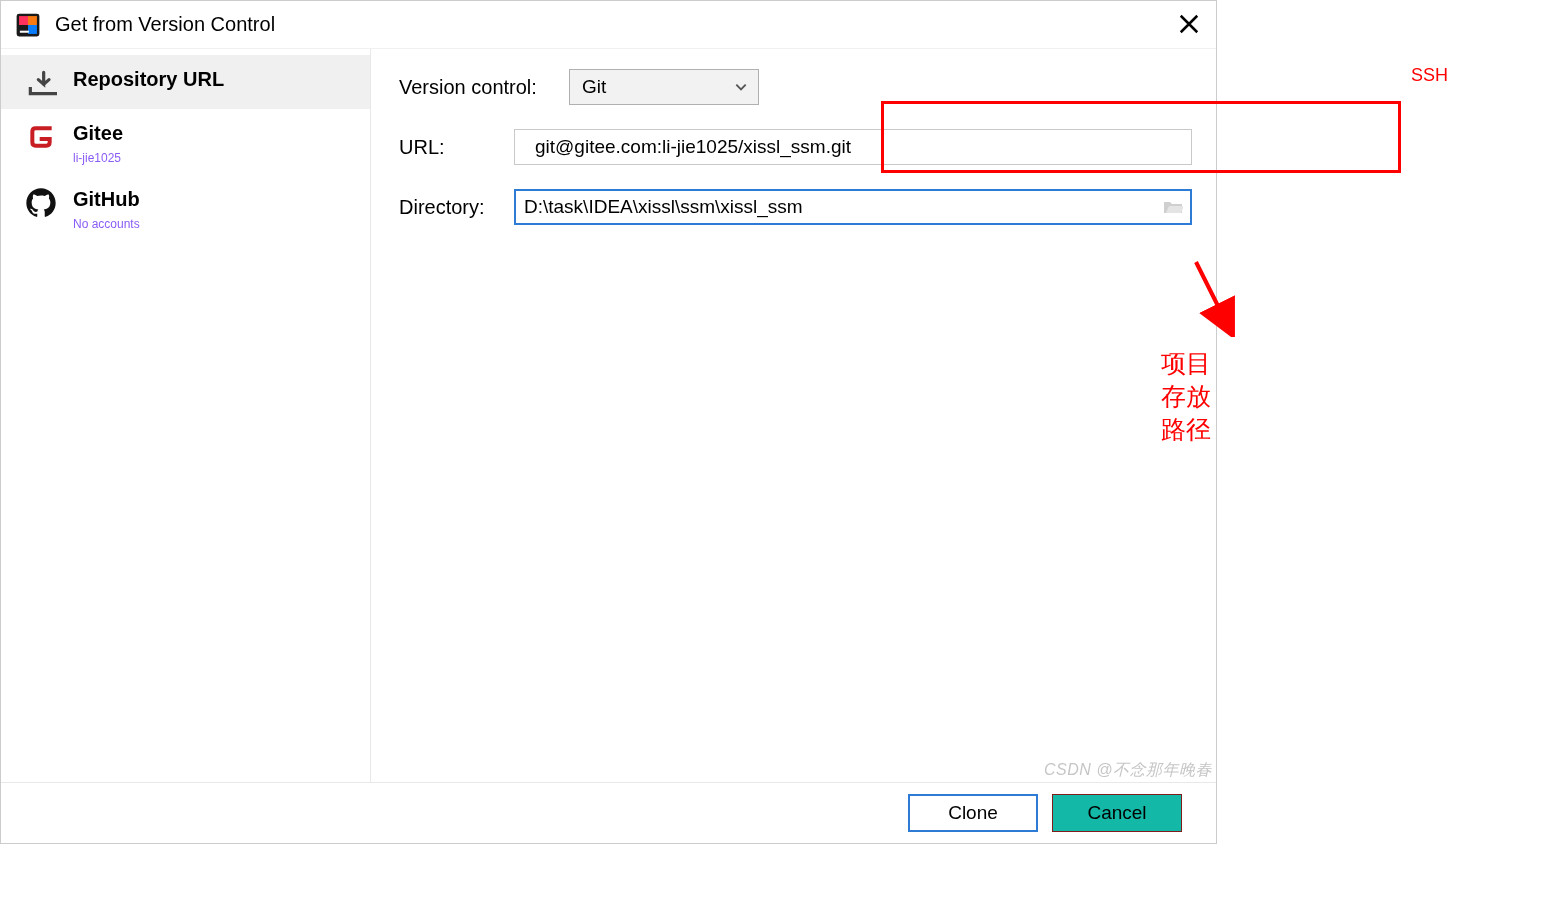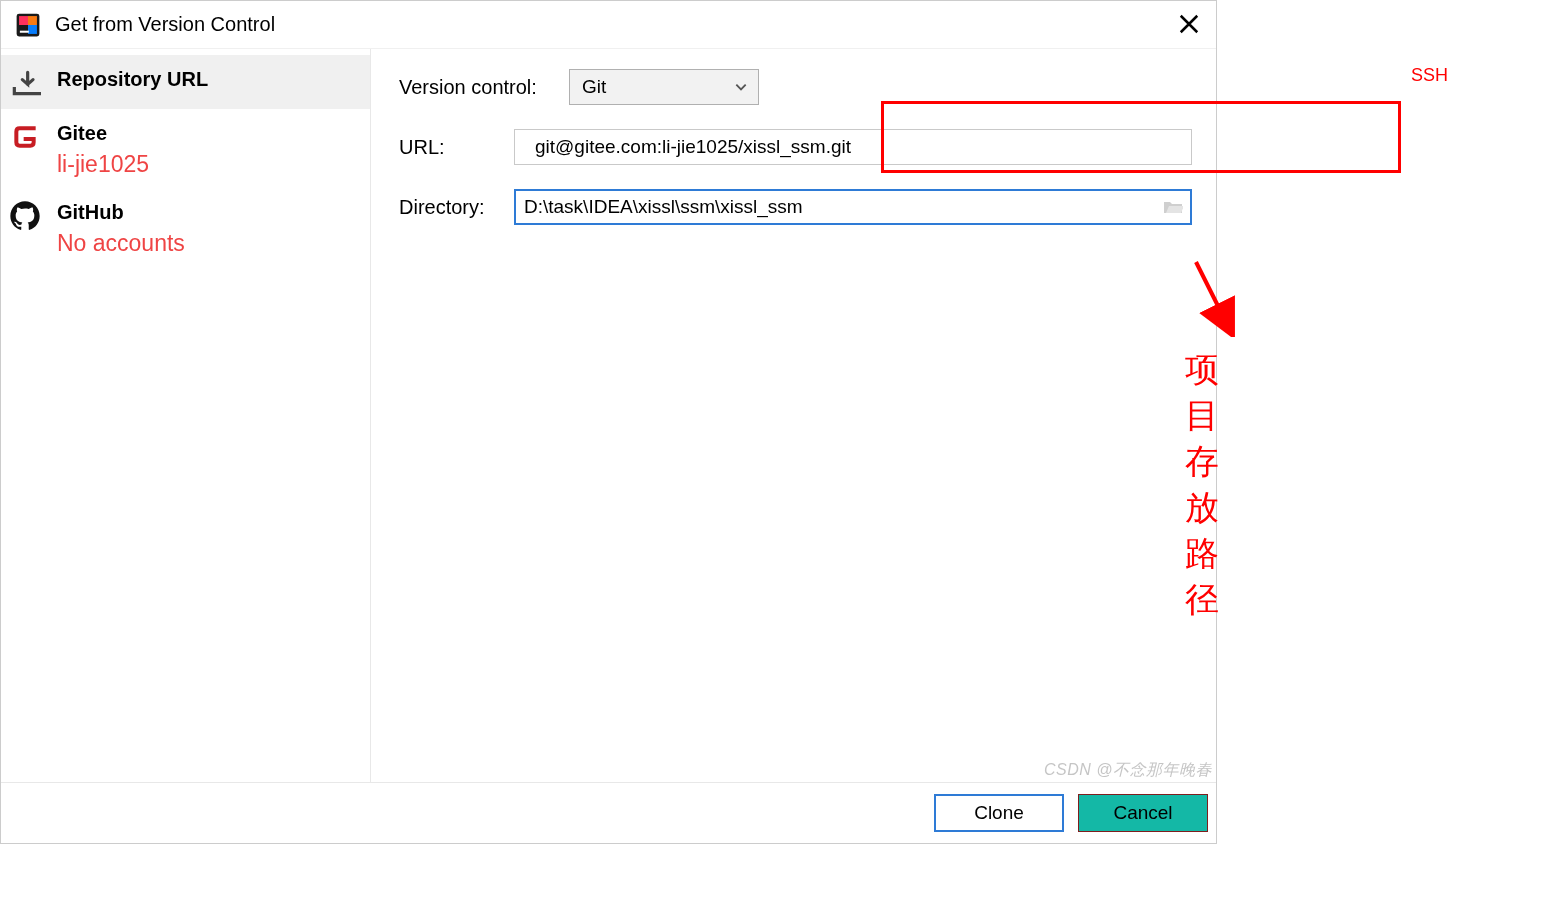--- a/index.html
+++ b/index.html
@@ -52,40 +52,40 @@
       border-bottom: 1px solid #e8e8e8;
     }
     .sidebar {
       width: 370px;
       border-right: 1px solid #e8e8e8;
       padding-top: 6px;
     }
     .sb-item {
       display: flex;
       align-items: flex-start;
-      padding: 10px 18px 10px 8px;
+      padding: 10px 18px 10px 24px;
       cursor: pointer;
     }
     .sb-item.selected { background: #f0f0f0; }
     .sb-icon {
       width: 32px; height: 32px;
       flex-shrink: 0;
       margin-right: 16px;
       margin-top: 2px;
     }
     .sb-labels { display: flex; flex-direction: column; }
     .sb-title {
       font-size: 20px;
       font-weight: 700;
       color: #000;
       line-height: 1.4;
     }
     .sb-sub {
-      font-size: 23px;
-      color: #ef4444;
+      font-size: 12px;
+      color: #8b5cf6;
       margin-top: 4px;
     }
     .main {
       flex: 1;
       padding: 20px 24px 0 28px;
       position: relative;
     }
     .row {
       display: flex;
       align-items: center;
@@ -169,31 +169,31 @@
     .arrow-svg {
       position: absolute;
       left: 815px;
       top: 208px;
       width: 60px;
       height: 80px;
       pointer-events: none;
     }
     .annot-path {
       position: absolute;
-      left: 814px;
+      left: 790px;
       top: 298px;
       color: #ff0000;
-      font-size: 34px;
+      font-size: 25px;
     }
     .footer {
       height: 60px;
       display: flex;
       align-items: center;
       justify-content: flex-end;
-      padding: 0 8px;
+      padding: 0 34px;
       gap: 14px;
     }
     .btn {
       min-width: 130px;
       height: 38px;
       display: flex;
       align-items: center;
       justify-content: center;
       font-size: 19px;
       background: #14b8a6;

